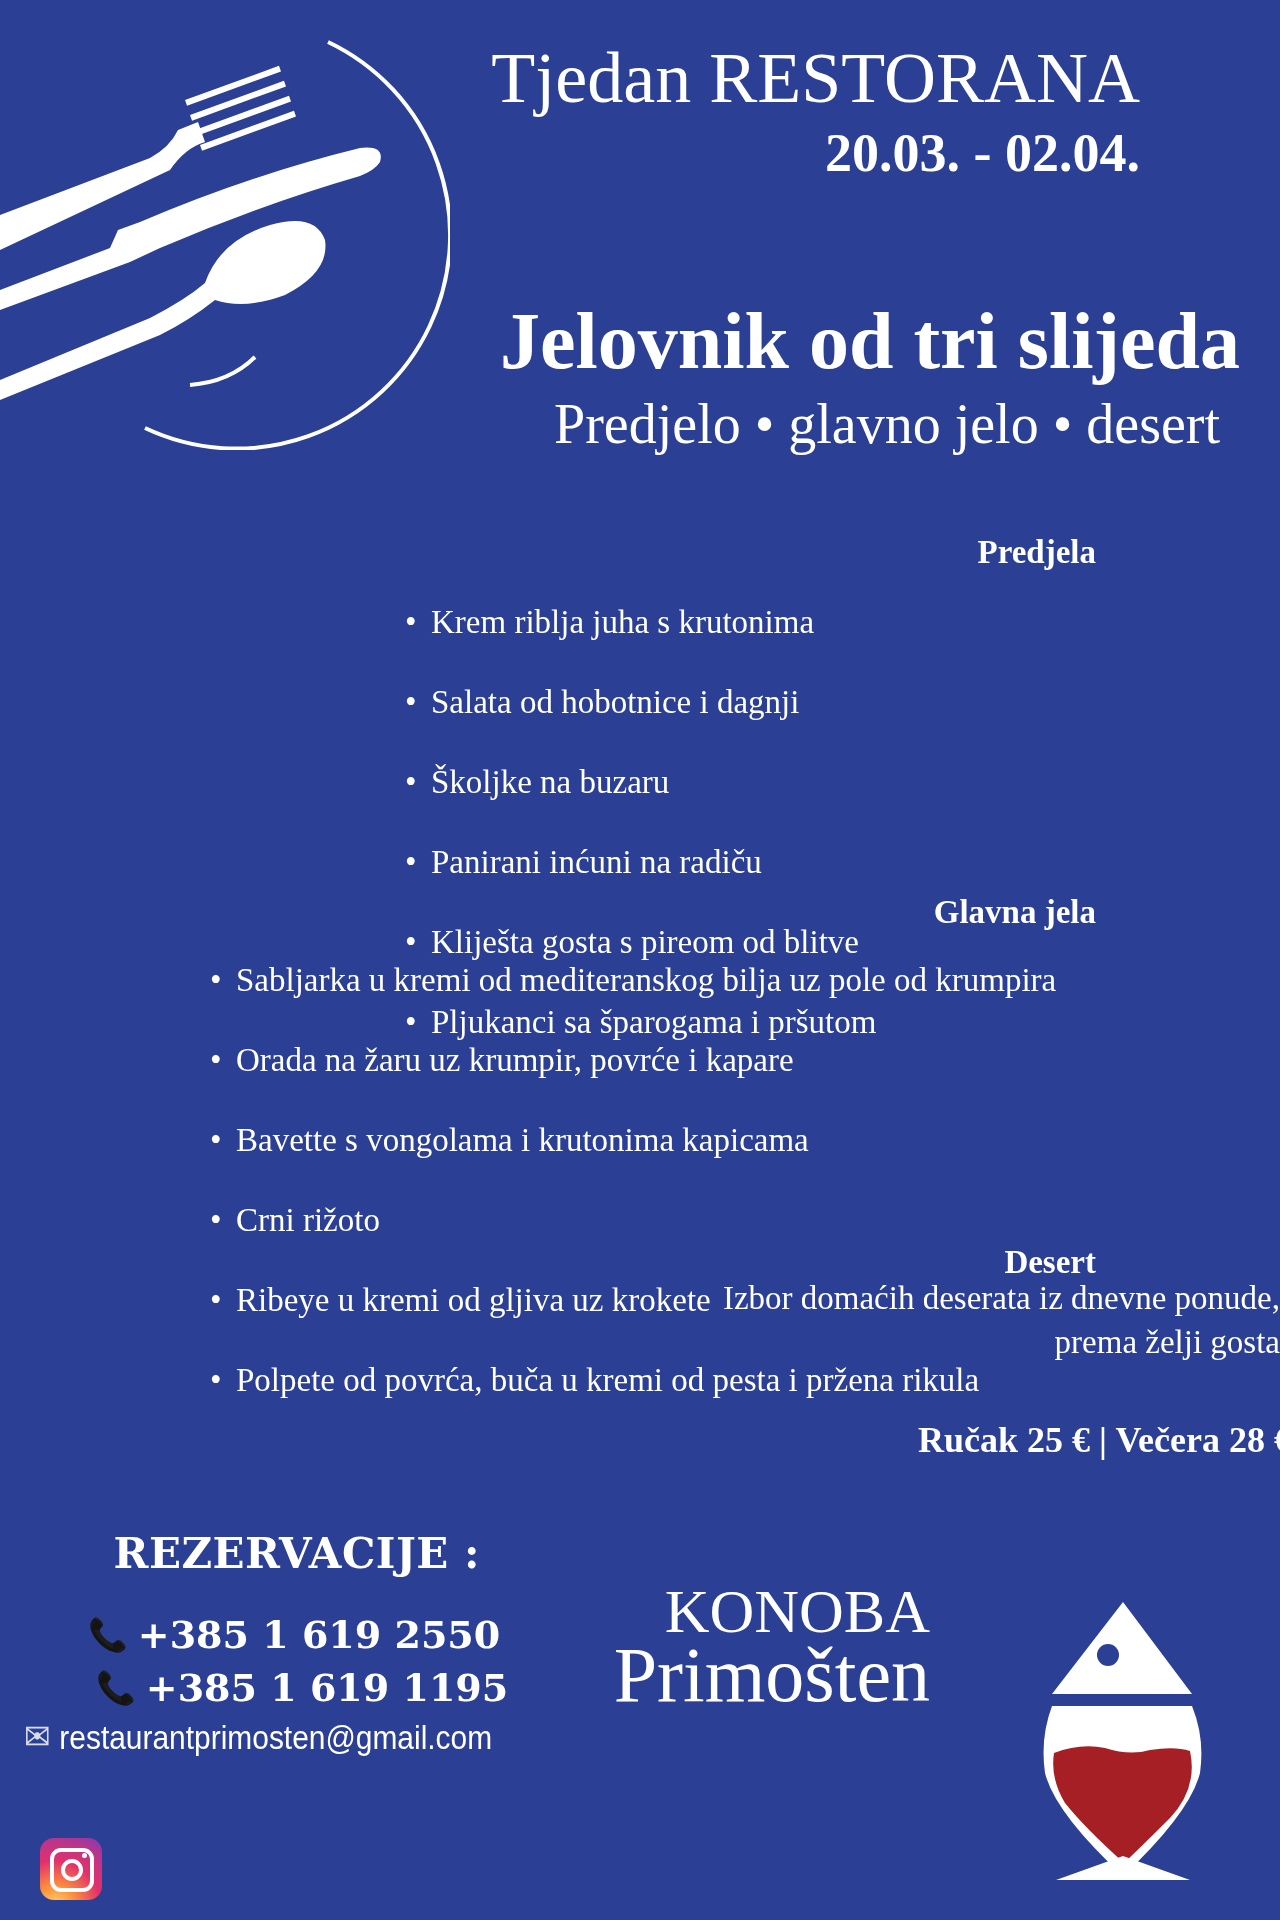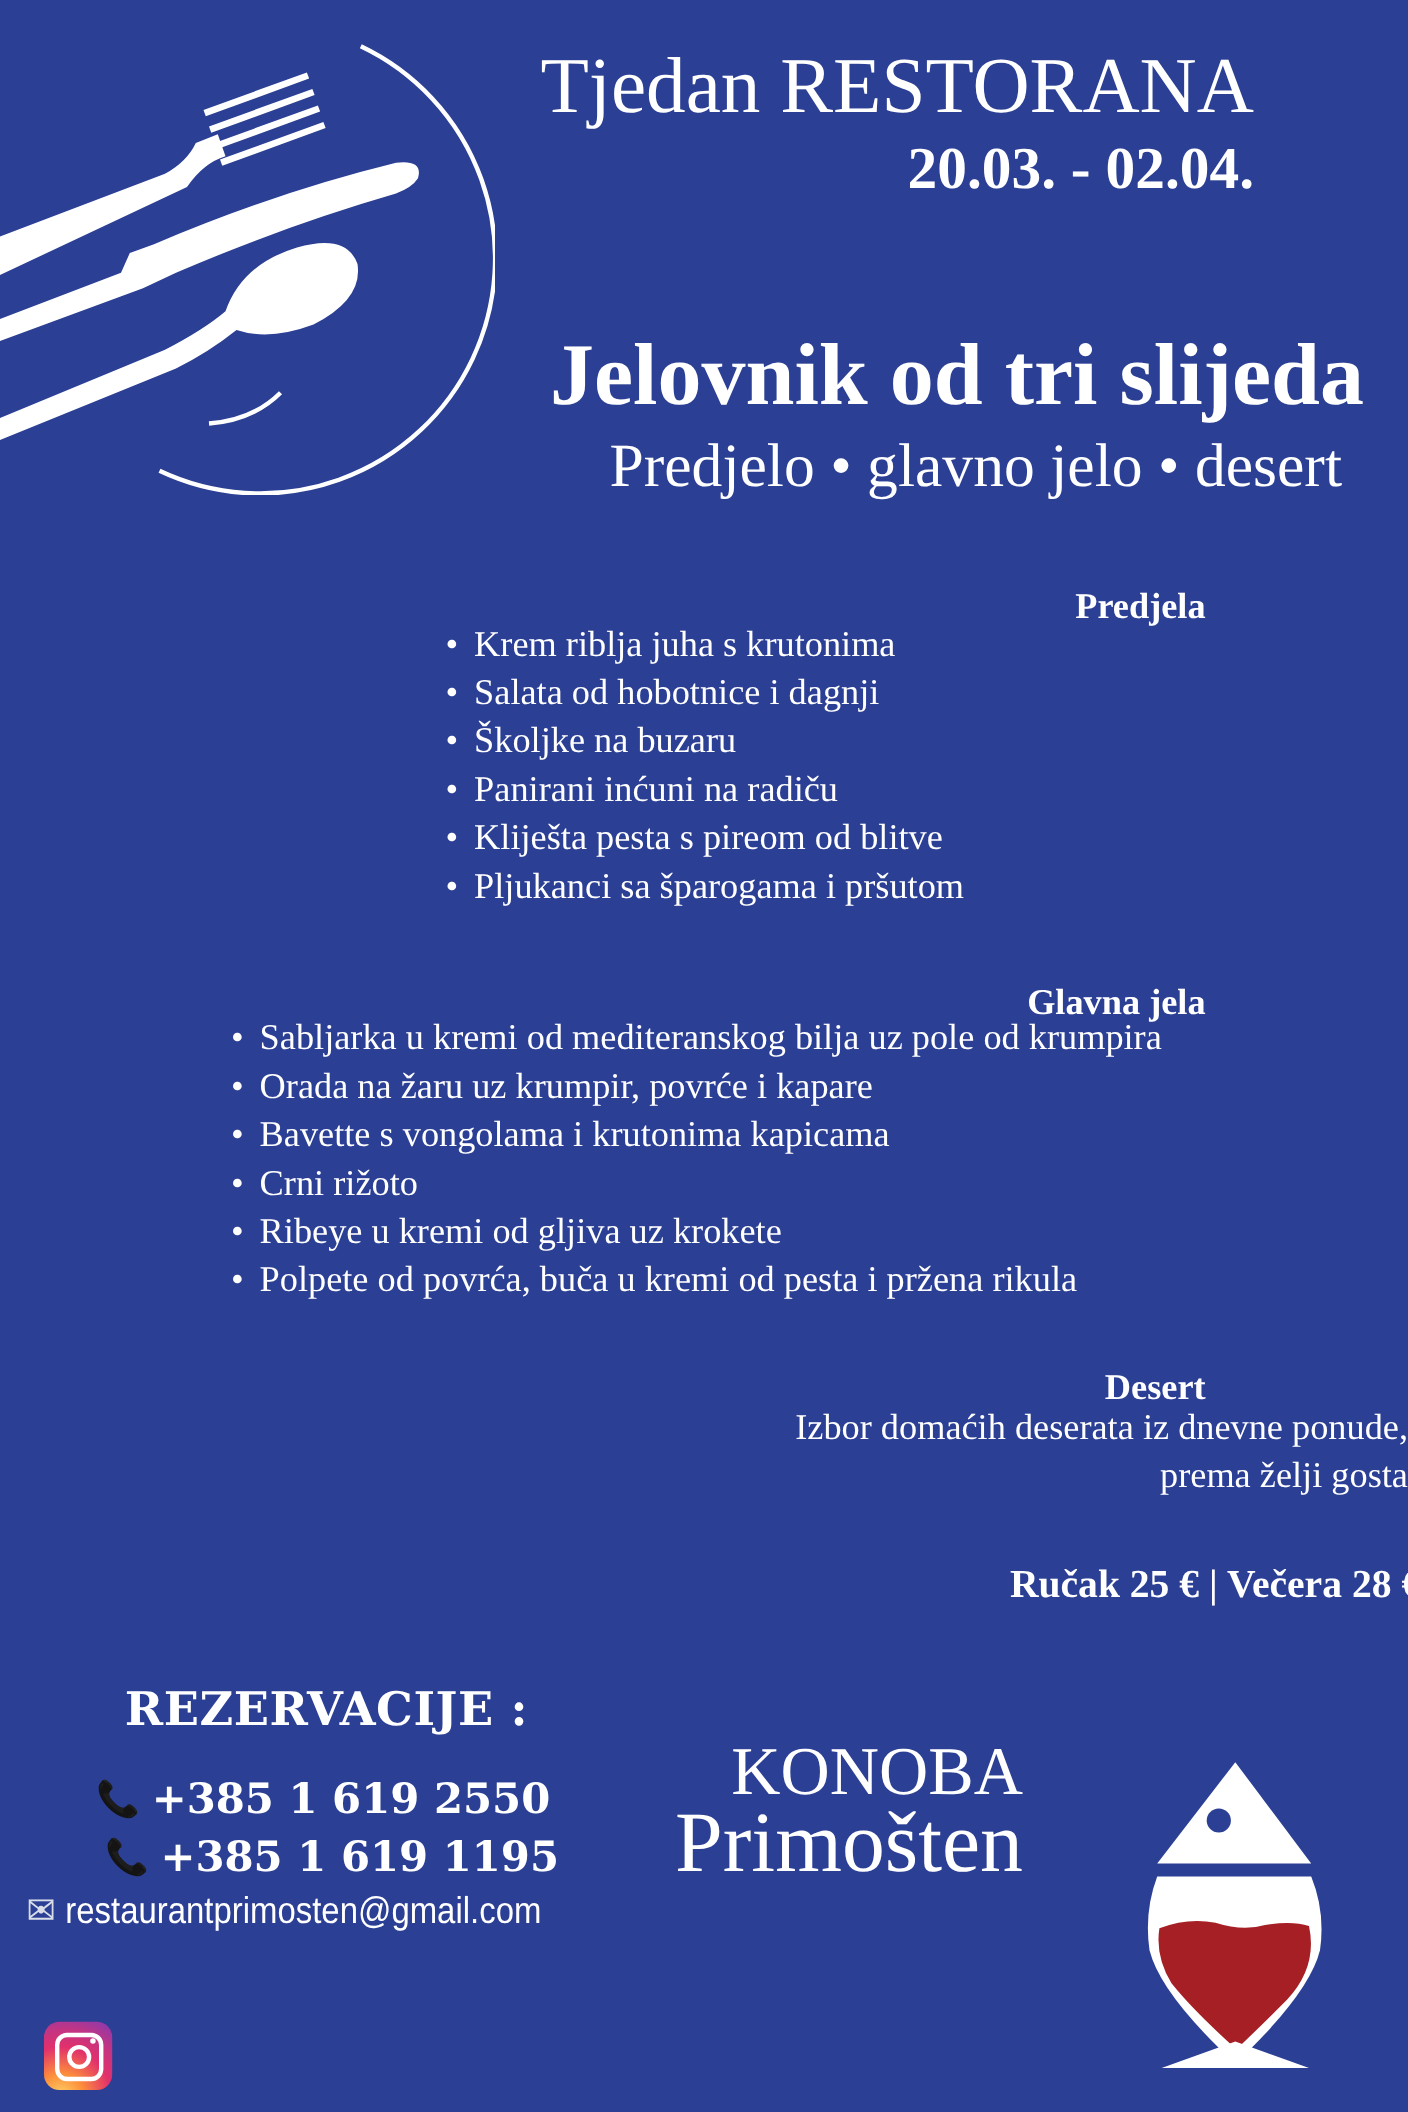--- a/index.html
+++ b/index.html
@@ -10,21 +10,21 @@
     position:relative;
   }
   .abs { position:absolute; }
   .center-text { text-align:right; white-space:nowrap; }
   .title-week { left:440px; top:38px; width:700px; font-family:"Liberation Serif", serif; font-size:72px; line-height:80px; }
   .title-dates { left:440px; top:122px; width:700px; font-family:"Liberation Serif", serif; font-weight:bold; font-size:54px; line-height:62px; }
   .title-menu { left:410px; top:296px; width:830px; font-family:"Liberation Serif", serif; font-weight:bold; font-size:80px; line-height:90px; }
   .title-courses { left:440px; top:392px; width:780px; font-family:"Liberation Serif", serif; font-size:56px; line-height:64px; }
   .section-heading { left:0; width:1096px; font-family:"Liberation Serif", serif; font-weight:bold; font-size:33px; line-height:40px;margin-top:20px; }
   ul.menu-list { margin:0; padding:0; list-style:none; }
-  ul.menu-list li { font-family:"Liberation Serif", serif; font-size:33px; line-height:44px; white-space:nowrap; position:relative; padding-left:26px; }
+  ul.menu-list li { font-family:"Liberation Serif", serif; font-size:33px; line-height:44px; white-space:nowrap; position:relative; padding-left:26px;margin-top:36px; }
   ul.menu-list li::before { content:"•"; position:absolute; left:0; top:0; }
   .desert-text { left:0; width:1280px; font-family:"Liberation Serif", serif; font-size:33px; line-height:44px; }
   .price { left:0; width:1280px; font-family:"Liberation Serif", serif; font-weight:bold; font-size:36px; line-height:44px;padding-left:12px; }
   .rez-title { left:100px; top:1528px; width:380px; font-family:"DejaVu Serif", serif; font-weight:bold; font-size:42px; line-height:52px; letter-spacing:0.5px; }
   .contact-line { font-family:"DejaVu Serif", serif; font-weight:bold; font-size:38px; line-height:46px; white-space:nowrap; display:flex; align-items:center; gap:10px; }
   .email-line { font-family:"Liberation Sans", sans-serif; font-size:34px; line-height:42px; white-space:nowrap; display:flex; align-items:center; gap:10px; transform:scaleX(0.88); transform-origin:left center; }
   .konoba { left:560px; top:1585px; width:370px; font-family:"Liberation Serif", serif; font-size:62px; line-height:52px; }
   .primosten { left:560px; top:1630px; width:370px; font-family:"Liberation Serif", serif; font-size:78px; line-height:90px; }
   .insta { left:40px; top:1838px; width:62px; height:62px; border-radius:14px;
     background: radial-gradient(circle at 25% 110%, #fdd56a 0%, #fd8f3b 25%, #e1306c 55%, #c13584 75%, #833ab4 100%); }
@@ -54,21 +54,21 @@
 <div class="abs center-text title-dates">20.03. - 02.04.</div>
 <div class="abs center-text title-menu">Jelovnik od tri slijeda</div>
 <div class="abs center-text title-courses">Predjelo • glavno jelo • desert</div>
 
 <div class="abs center-text section-heading" style="top:512px">Predjela</div>
 <ul class="abs menu-list" style="left:405px;top:564px">
   <li>Krem riblja juha s krutonima</li>
   <li>Salata od hobotnice i dagnji</li>
   <li>Školjke na buzaru</li>
   <li>Panirani inćuni na radiču</li>
-  <li>Kliješta pesta s pireom od blitve</li>
+  <li>Kliješta gosta s pireom od blitve</li>
   <li>Pljukanci sa šparogama i pršutom</li>
 </ul>
 
 <div class="abs center-text section-heading" style="top:872px">Glavna jela</div>
 <ul class="abs menu-list" style="left:210px;top:922px">
   <li>Sabljarka u kremi od mediteranskog bilja uz pole od krumpira</li>
   <li>Orada na žaru uz krumpir, povrće i kapare</li>
   <li>Bavette s vongolama i krutonima kapicama</li>
   <li>Crni rižoto</li>
   <li>Ribeye u kremi od gljiva uz krokete</li>

